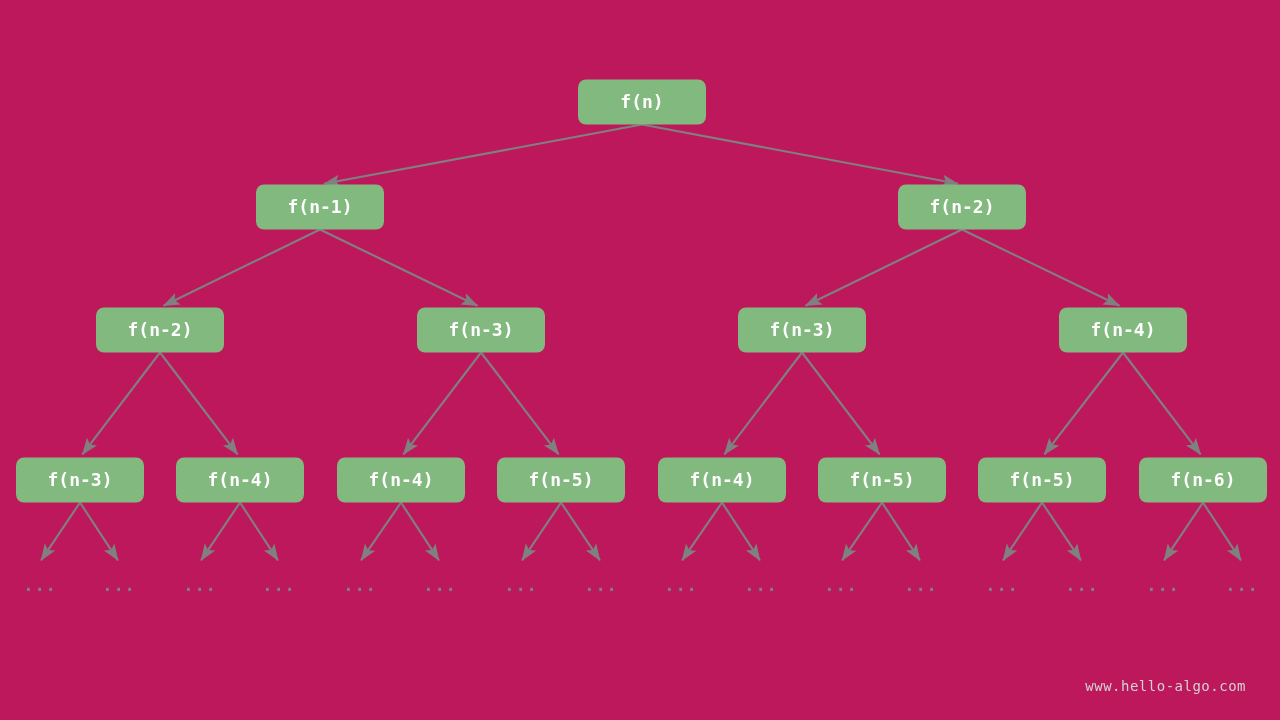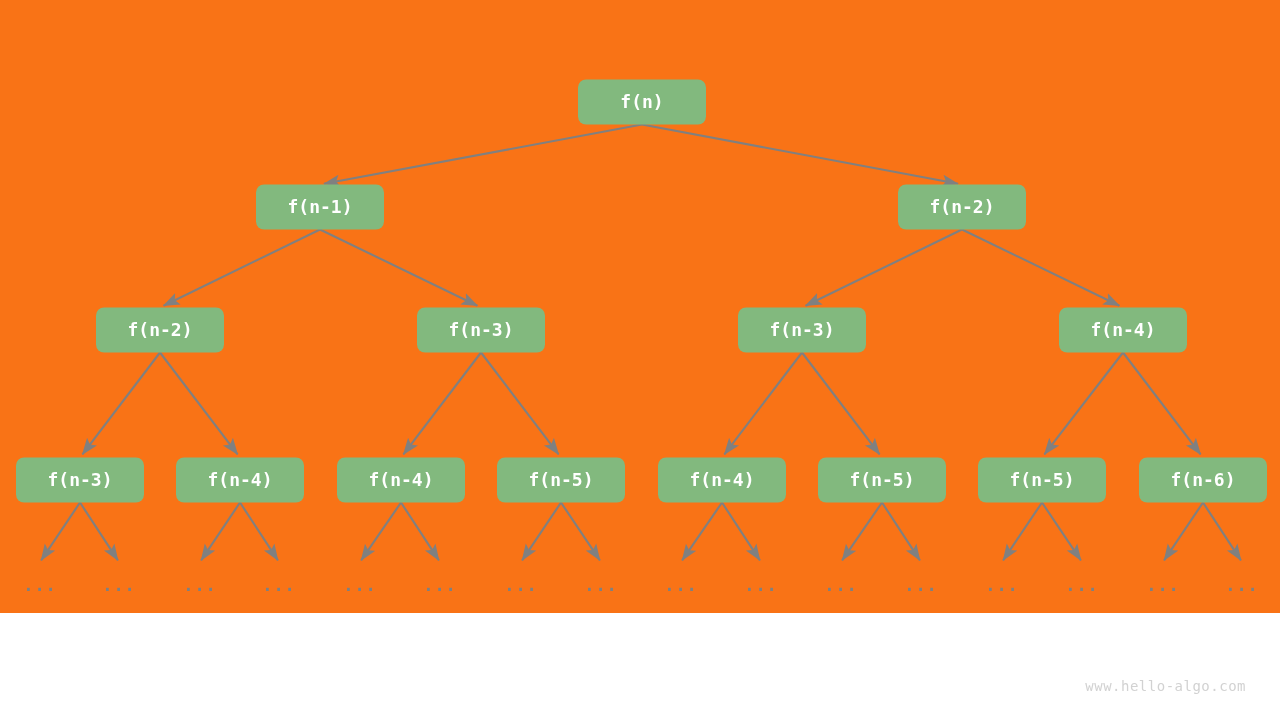--- a/index.html
+++ b/index.html
@@ -9,22 +9,22 @@
   }
   body {
     width: 1280px;
     height: 720px;
     overflow: hidden;
     font-family: "DejaVu Sans Mono", monospace;
   }
   #diagram-root {
     position: relative;
     width: 1280px;
-    height: 613px;
-    background: #f97316;
+    height: 720px;
+    background: #be185d;
   }
   svg#tree-svg {
     position: absolute;
     left: 0;
     top: 0;
     width: 1280px;
     height: 720px;
     display: block;
   }
   .node-label {

